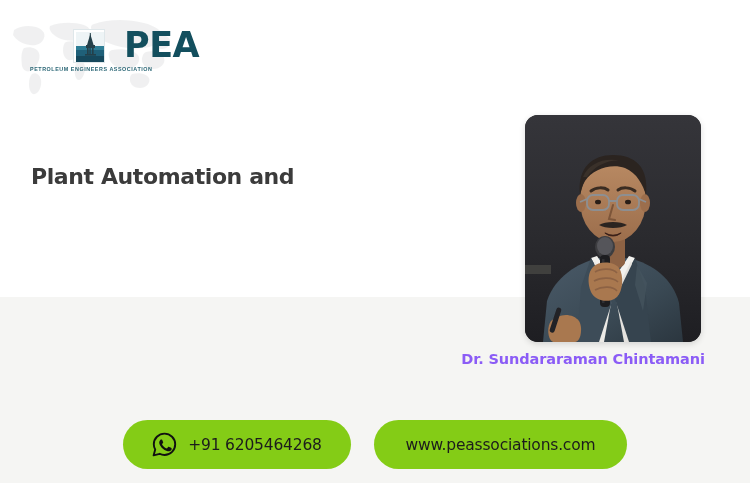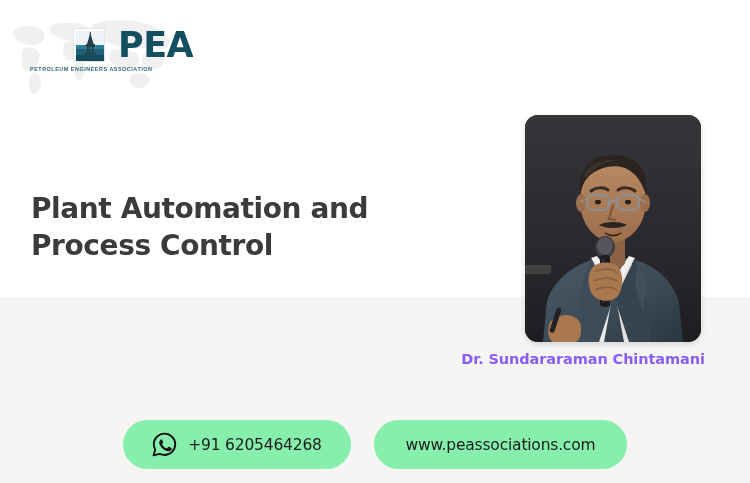--- a/index.html
+++ b/index.html
@@ -52,22 +52,22 @@
   
   .logo {
     position: absolute;
     left: 30px;
     top: 28px;
     width: 125px;
     height: 52px;
   }
   .logo-row {
     display: flex;
-    align-items: flex-start;
-    gap: 12px;
+    align-items: flex-end;
+    gap: 18px;
     padding-left: 43px;
   }
   .logo-mark {
     width: 32px;
     height: 34px;
     border: 1.5px solid #dfe7ea;
     background: #ffffff;
     box-sizing: border-box;
     padding: 2px;
     flex: 0 0 auto;
@@ -94,26 +94,25 @@
     width: 122px;
   }
 
   
   .title {
     position: absolute;
     left: 31px;
     top: 162px;
     width: 450px;
     font-family: "DejaVu Sans", sans-serif;
-    font-size: 28px;
+    font-size: 22px;
     font-weight: bold;
     line-height: 1.33;
     letter-spacing: -0.4px;
     color: #3b3b3b;
-    margin-top: 28px;
   }
 
   
   .photo {
     position: absolute;
     left: 525px;
     top: 115px;
     width: 176px;
     height: 227px;
     border-radius: 13px;
@@ -134,21 +133,21 @@
     font-weight: bold;
     letter-spacing: -0.1px;
     color: #8b5cf6;
   }
 
   
   .pill {
     position: absolute;
     top: 420px;
     height: 49px;
-    background: #86efac;
+    background: #84cc16;
     border-radius: 26px;
     display: flex;
     align-items: center;
     justify-content: center;
     box-sizing: border-box;
   }
   .pill-phone {
     left: 123px;
     width: 228px;
     gap: 11px;
@@ -216,21 +215,20 @@
           <rect x="9" y="22" width="11" height="1.6" fill="#24404a"></rect>
         </svg>
       </div>
       <div class="logo-word">PEA</div>
     </div>
     <div class="logo-tagline">PETROLEUM ENGINEERS ASSOCIATION</div>
   </div>
 
   <div class="title">
     <div>Plant Automation and</div>
-    <div>Process Control</div>
   </div>
 
   <div class="photo">
     <svg viewBox="0 0 176 227" width="176" height="227" xmlns="http://www.w3.org/2000/svg">
       <defs>
         <linearGradient id="bgGrad" x1="0" y1="0" x2="0" y2="1">
           <stop offset="0%" stop-color="#35353a"></stop>
           <stop offset="55%" stop-color="#2a2a2e"></stop>
           <stop offset="100%" stop-color="#1e1e22"></stop>
         </linearGradient>

